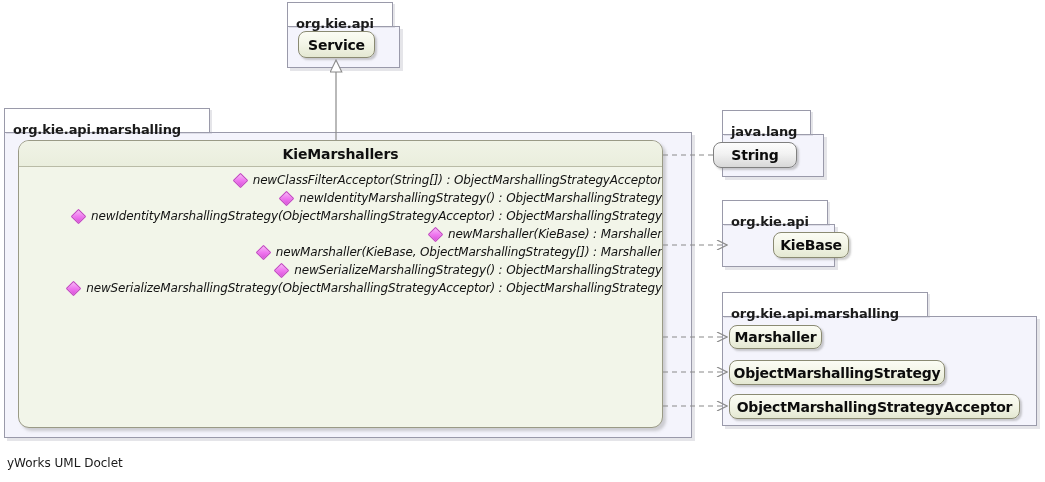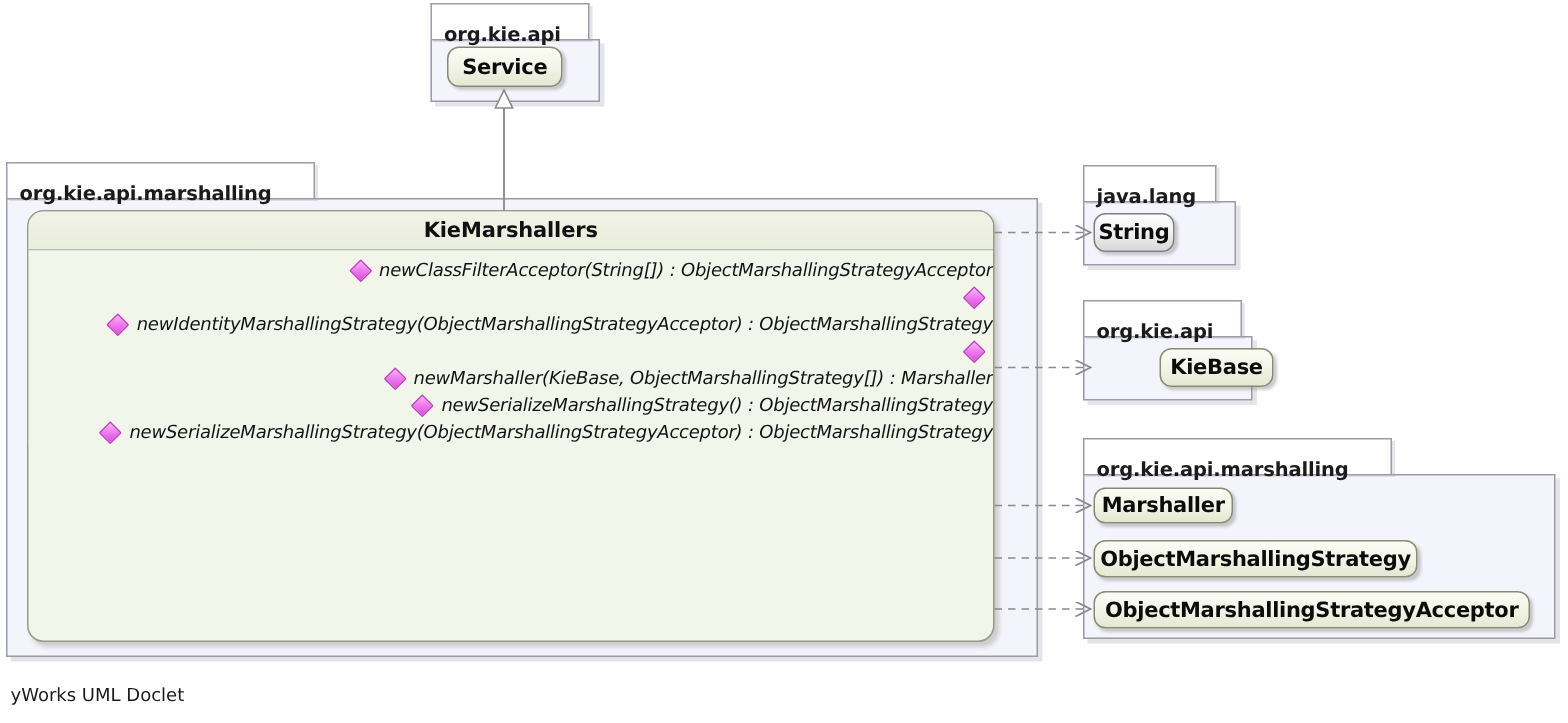--- a/index.html
+++ b/index.html
@@ -201,27 +201,29 @@
       <div class="classbox-header">
         <span class="classbox-title">KieMarshallers</span>
       </div>
       <div class="classbox-members">
         <div class="member">
           <span class="member-icon"></span>
           <span class="member-text">newClassFilterAcceptor(String[]) : ObjectMarshallingStrategyAcceptor</span>
         </div>
         <div class="member">
           <span class="member-icon"></span>
+          <span class="member-text">newIdentityMarshallingStrategy() : ObjectMarshallingStrategy</span>
         </div>
         <div class="member">
           <span class="member-icon"></span>
           <span class="member-text">newIdentityMarshallingStrategy(ObjectMarshallingStrategyAcceptor) : ObjectMarshallingStrategy</span>
         </div>
         <div class="member">
           <span class="member-icon"></span>
+          <span class="member-text">newMarshaller(KieBase) : Marshaller</span>
         </div>
         <div class="member">
           <span class="member-icon"></span>
           <span class="member-text">newMarshaller(KieBase, ObjectMarshallingStrategy[]) : Marshaller</span>
         </div>
         <div class="member">
           <span class="member-icon"></span>
           <span class="member-text">newSerializeMarshallingStrategy() : ObjectMarshallingStrategy</span>
         </div>
         <div class="member">
@@ -230,21 +232,21 @@
         </div>
       </div>
     </div>
   </div>
 
   <div class="pkg">
     <div class="pkg-tab" style="left:722px; top:110px; width:89px;">
       <span class="pkg-tab-label">java.lang</span>
     </div>
     <div class="pkg-body" style="left:722px; top:134px; width:102px; height:43px;"></div>
-    <div class="node grey" style="left:729px; top:142px; width:54px; height:26px;">
+    <div class="node grey" style="left:713px; top:142px; width:84px; height:26px;">
       <span class="node-label">String</span>
     </div>
   </div>
 
   <div class="pkg">
     <div class="pkg-tab" style="left:722px; top:200px; width:106px;">
       <span class="pkg-tab-label">org.kie.api</span>
     </div>
     <div class="pkg-body" style="left:722px; top:224px; width:113px; height:43px;"></div>
     <div class="node" style="left:729px; top:232px; width:76px; height:26px;margin-left:44px;">

